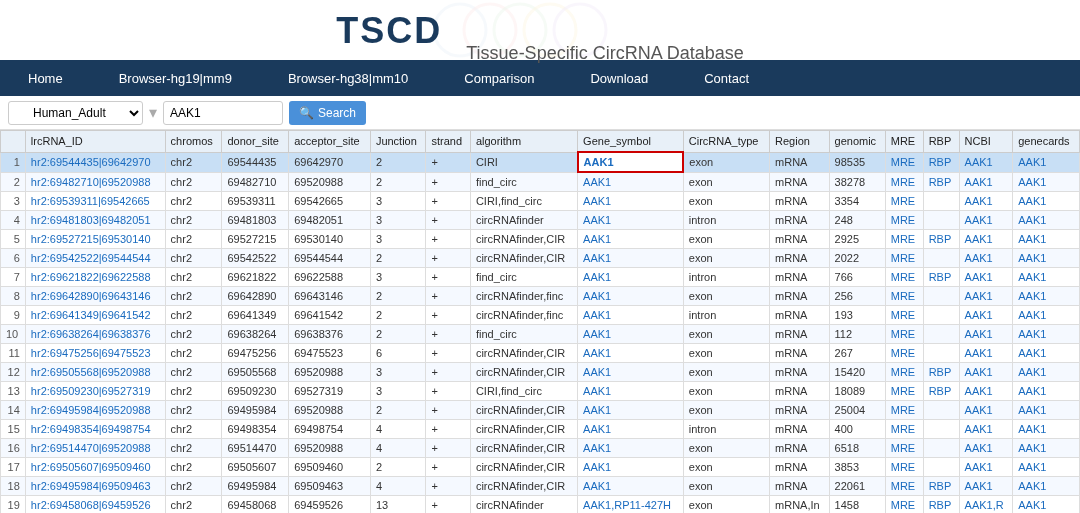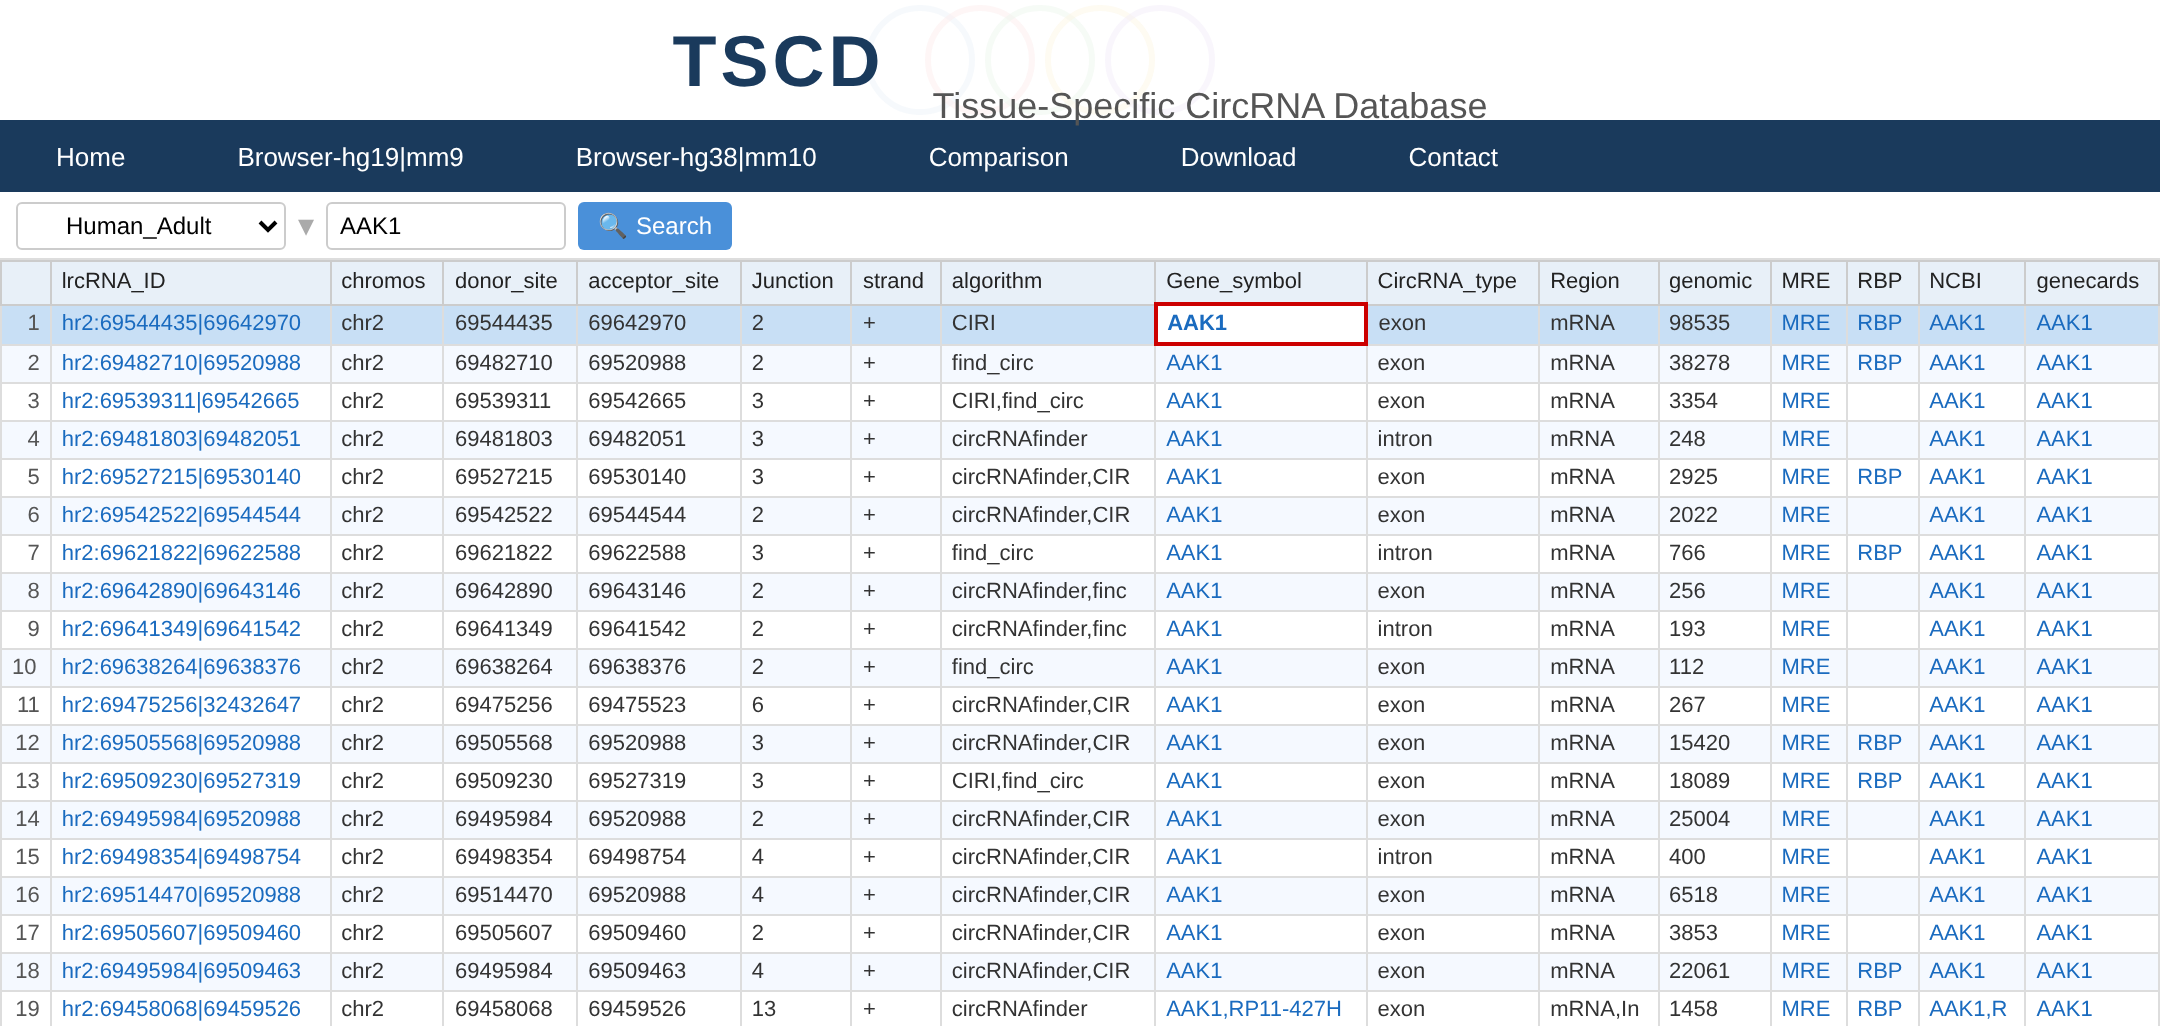--- a/index.html
+++ b/index.html
@@ -388,21 +388,21 @@
           <td>exon</td>
           <td>mRNA</td>
           <td>112</td>
           <td class="mre-link link-blue">MRE</td>
           <td class=""></td>
           <td class="link-blue">AAK1</td>
           <td class="link-blue">AAK1</td>
         </tr>
         <tr>
           <td style="text-align: right; color: rgb(85, 85, 85); min-width: 18px;">11</td>
-          <td class="link-blue">hr2:69475256|32432647</td>
+          <td class="link-blue">hr2:69475256|69475523</td>
           <td>chr2</td>
           <td>69475256</td>
           <td>69475523</td>
           <td>6</td>
           <td>+</td>
           <td>circRNAfinder,CIR</td>
           <td class="link-blue">AAK1</td>
           <td>exon</td>
           <td>mRNA</td>
           <td>267</td>

